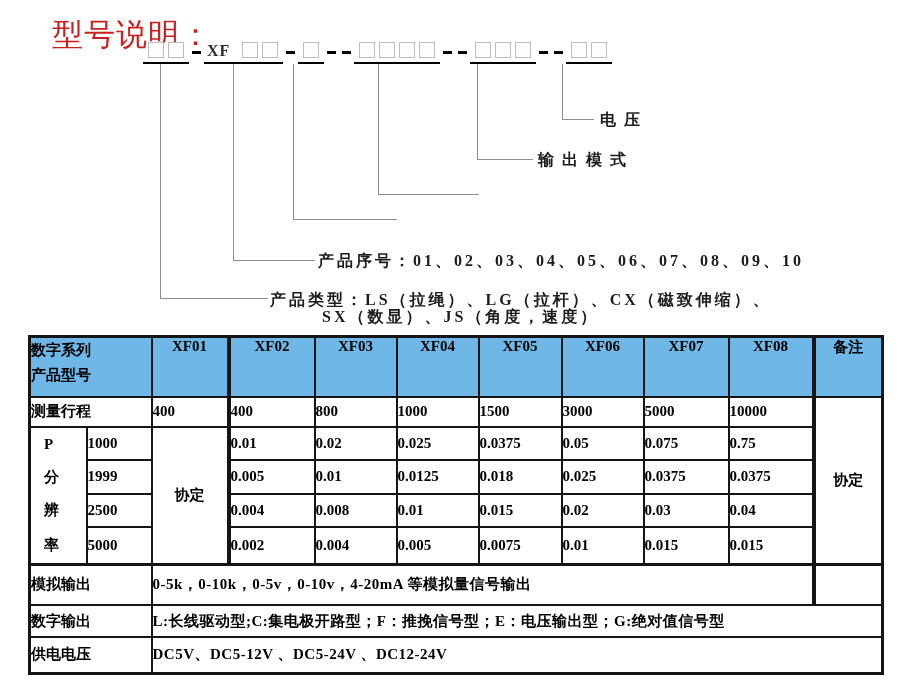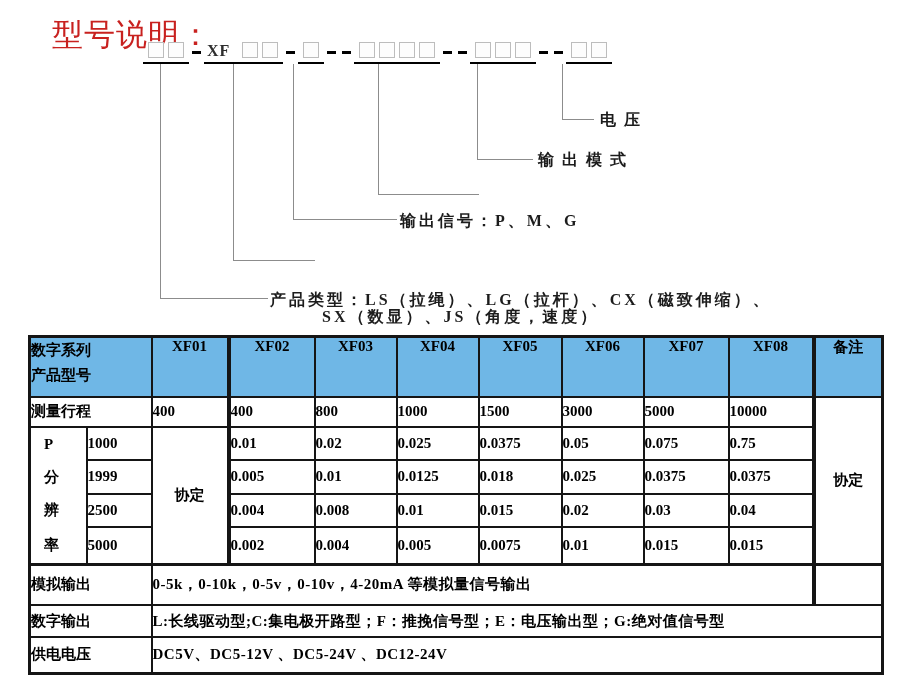--- a/index.html
+++ b/index.html
@@ -144,21 +144,21 @@
   <div class="hline" style="left:293px;top:219px;width:104px;"></div>
   <div class="vline" style="left:378px;top:64px;height:130px;"></div>
   <div class="hline" style="left:378px;top:194px;width:101px;"></div>
   <div class="vline" style="left:477px;top:64px;height:95px;"></div>
   <div class="hline" style="left:477px;top:159px;width:56px;"></div>
   <div class="vline" style="left:562px;top:64px;height:55px;"></div>
   <div class="hline" style="left:562px;top:119px;width:32px;"></div>
 
   <div class="callout wide" style="left:600px;top:110px;">电压</div>
   <div class="callout wide" style="left:538px;top:150px;">输出模式</div>
-  <div class="callout" style="left:400px;top:211px;">输出信号：P、M、G</div>
+  <div class="callout" style="left:318px;top:251px;">产品序号：01、02、03、04、05、06、07、08、09、10</div>
   <div class="callout" style="left:270px;top:290px;">产品类型：LS（拉绳）、LG（拉杆）、CX（磁致伸缩）、</div>
   <div class="callout" style="left:322px;top:307px;">SX（数显）、JS（角度，速度）</div>
 
   <table class="spec">
     <colgroup>
       <col style="width:57px">
         <col style="width:65px">
         <col style="width:77px">
         <col style="width:86px">
       <col style="width:82px">

